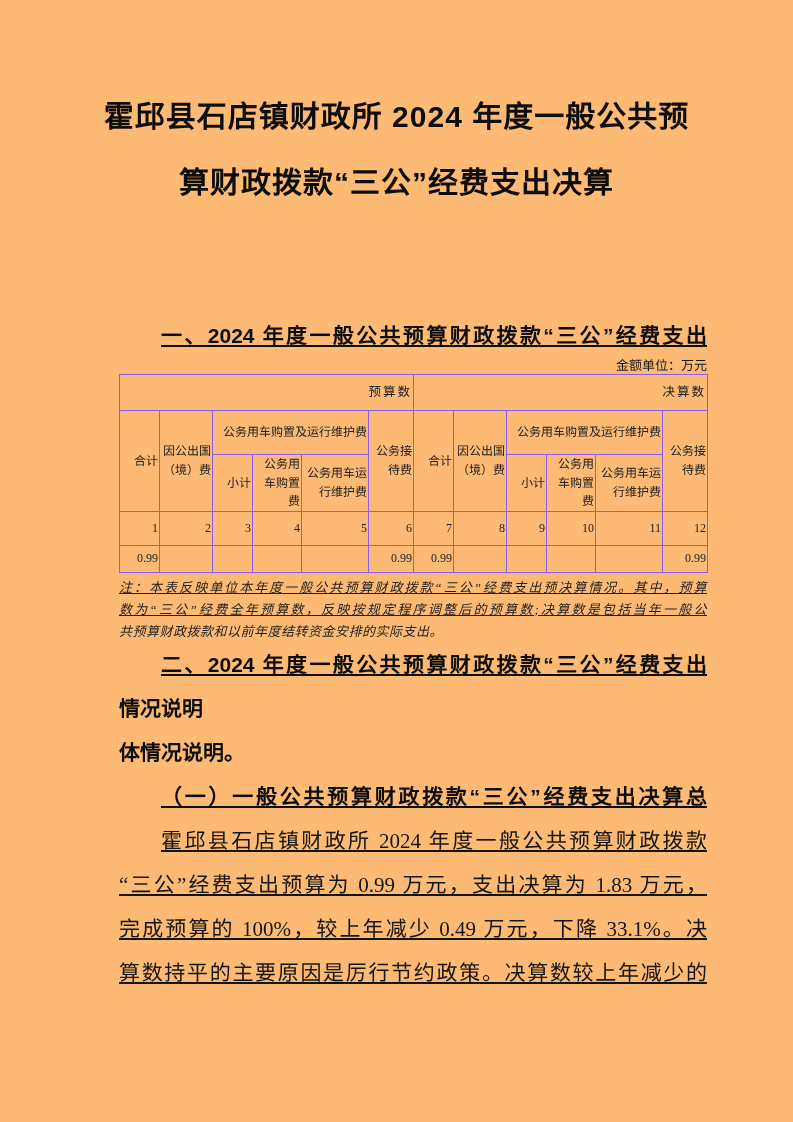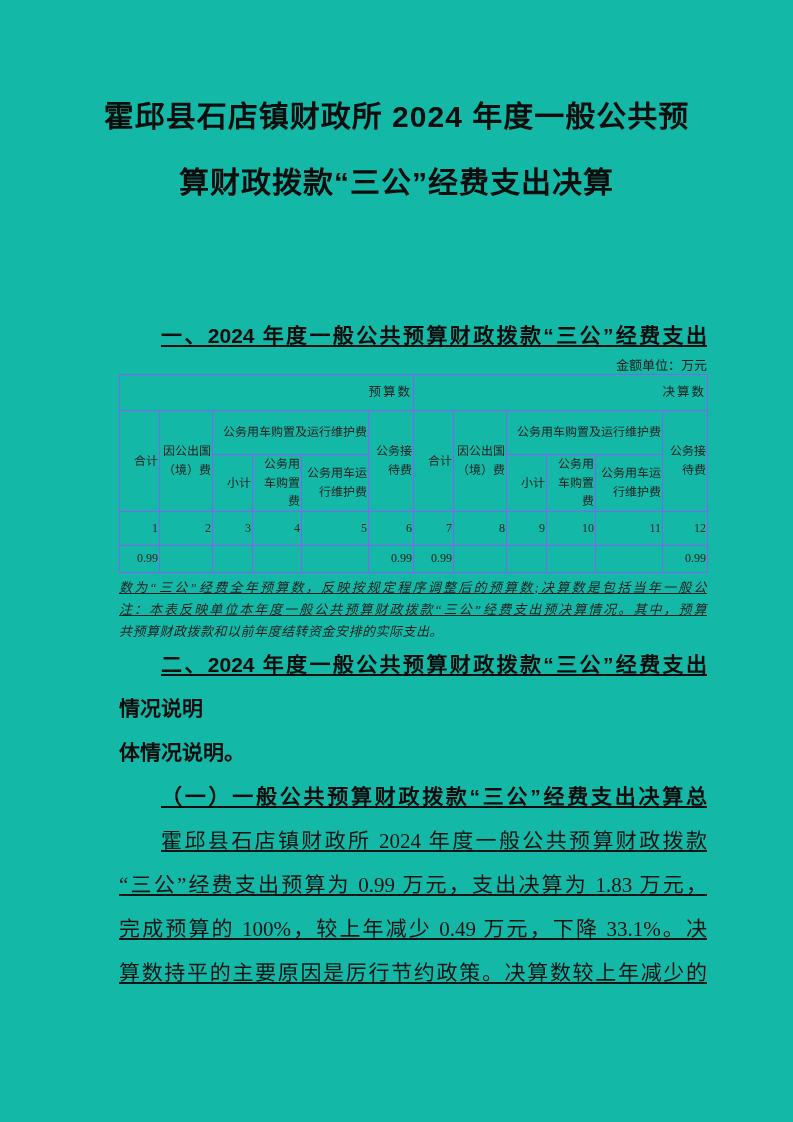--- a/index.html
+++ b/index.html
@@ -1,19 +1,19 @@
 <!DOCTYPE html>
 <html lang="zh-CN"><head>
 <meta charset="utf-8">
 <style>
   html,body{margin:0;padding:0;background:#ffffff;}
   .page{
     position:relative;
     width:793px;height:1122px;
-    background:#14b8a6;
+    background:#fdba74;
     overflow:hidden;
     color:#141414;
   }
   
   .title-block{margin-top:84px;}
   .title-line{
     font-family:"Liberation Sans",sans-serif;
     font-weight:bold;
     font-size:30px;
     line-height:66px;
@@ -169,22 +169,22 @@
         <td class="val"></td>
         <td class="val"></td>
         <td class="val"></td>
         <td class="val"></td>
         <td class="val">0.99</td>
       </tr>
     </tbody>
       </table>
 
     <div class="note">
+      <div class="note-line jl">注：本表反映单位本年度一般公共预算财政拨款“三公”经费支出预决算情况。其中，预算</div>
       <div class="note-line jl">数为“三公”经费全年预算数，反映按规定程序调整后的预算数;决算数是包括当年一般公</div>
-      <div class="note-line jl">注：本表反映单位本年度一般公共预算财政拨款“三公”经费支出预决算情况。其中，预算</div>
       <div class="note-line">共预算财政拨款和以前年度结转资金安排的实际支出。</div>
     </div>
 
     <div>
       <div class="h-line jl ind">二、2024 年度一般公共预算财政拨款“三公”经费支出</div>
       <div class="h-line">情况说明</div>
     </div>
 
     <div>
       <div class="h-line">体情况说明。</div>

